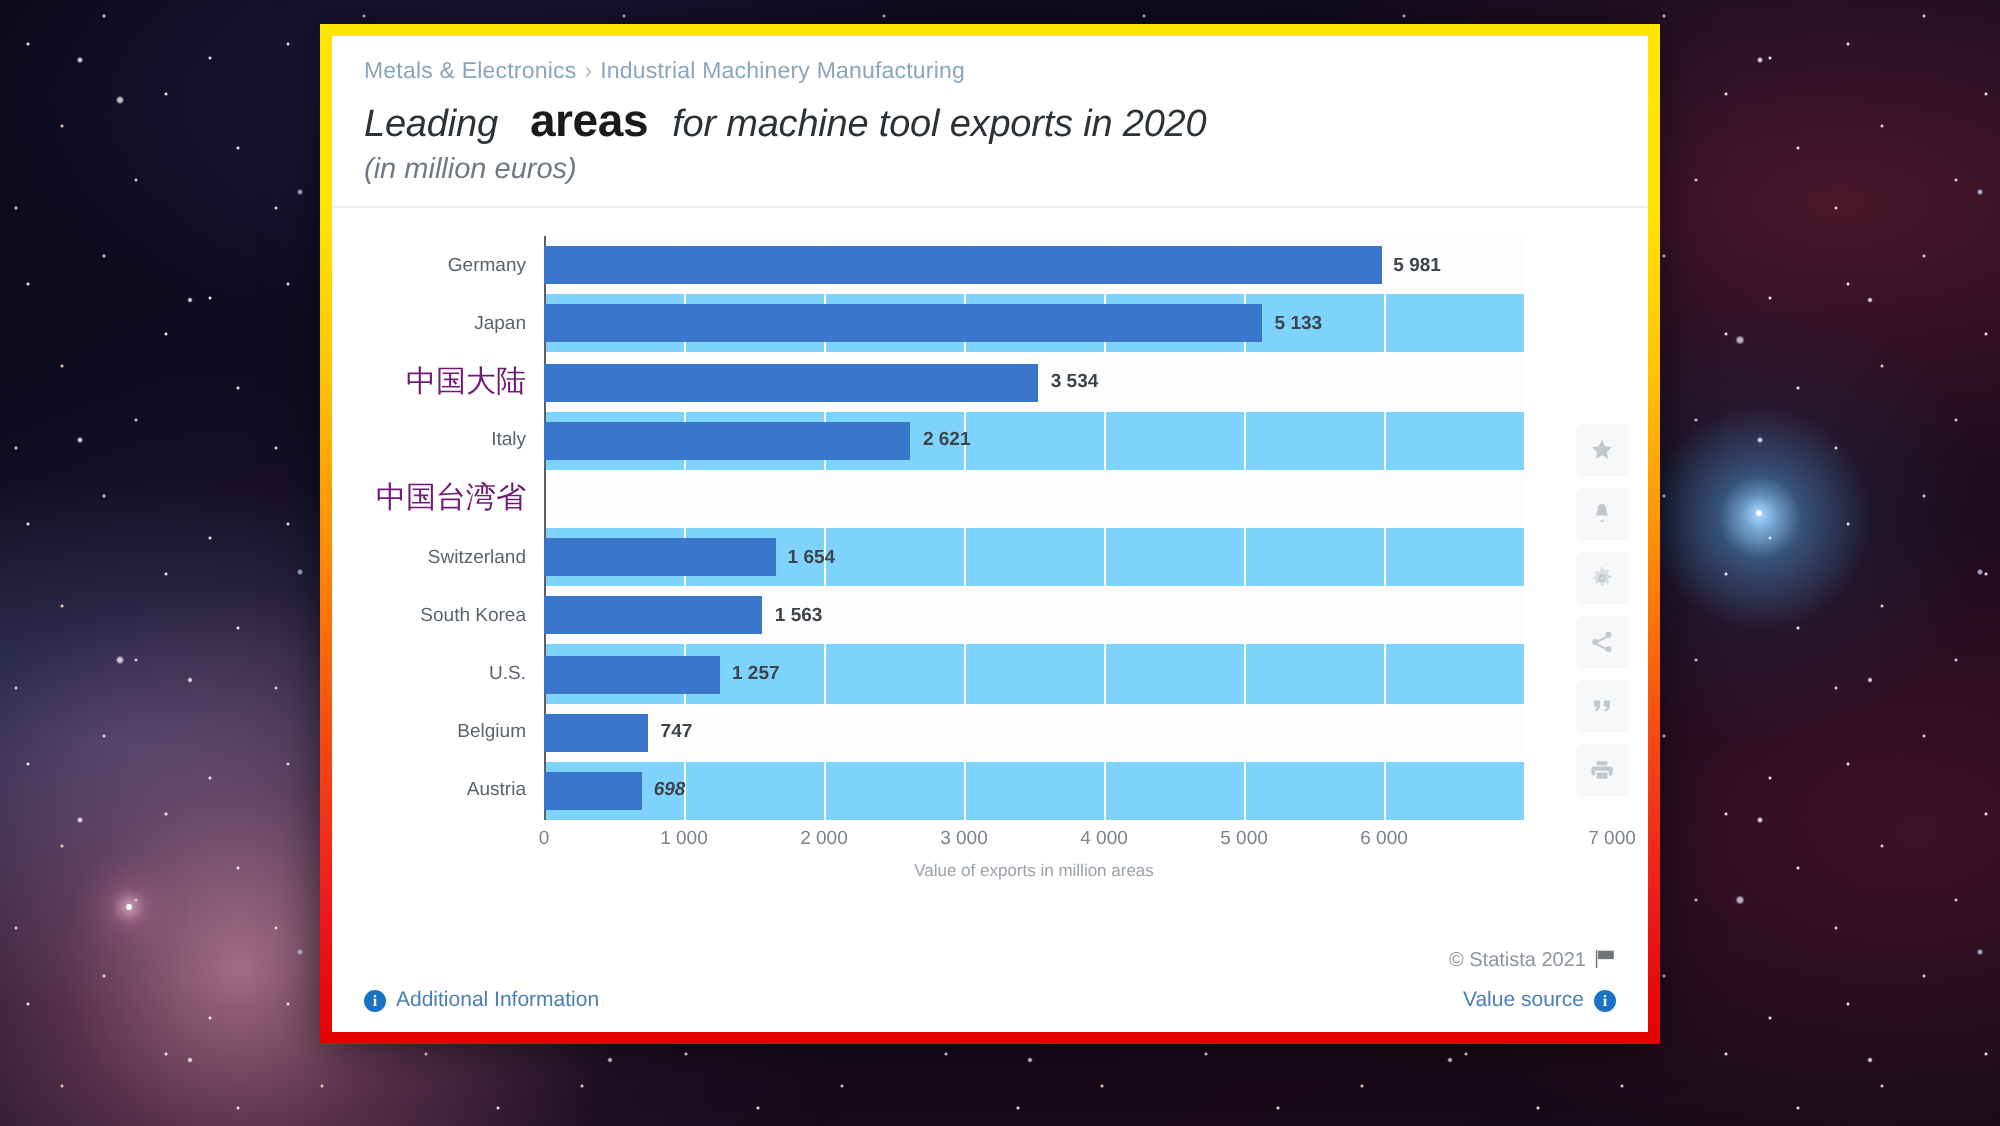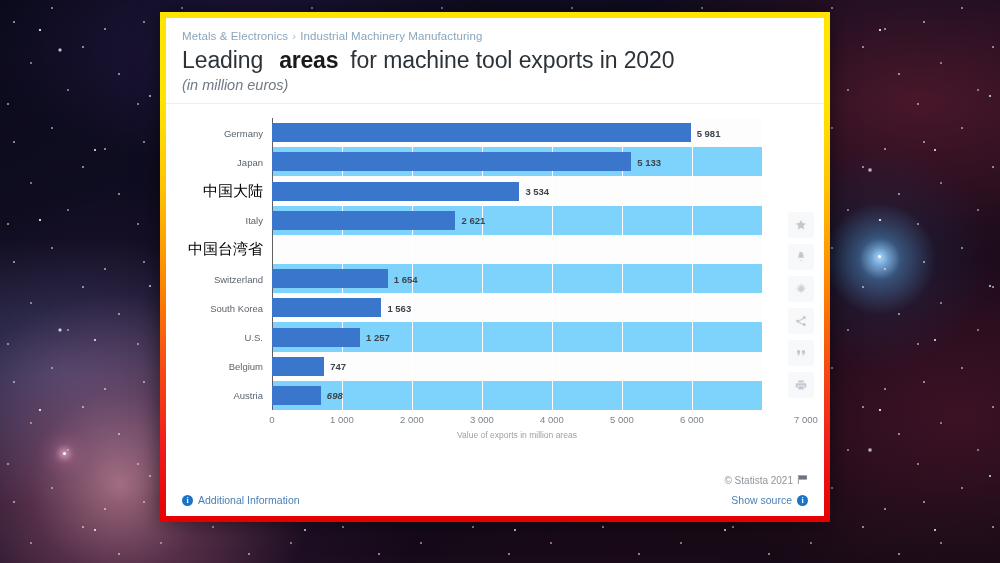--- a/index.html
+++ b/index.html
@@ -106,24 +106,25 @@
   .breadcrumb .sep { margin: 0 4px; color: #a9bdd0; }
 
   .title-line {
     display: flex;
     align-items: baseline;
     flex-wrap: nowrap;
     gap: 0;
     white-space: nowrap;
   }
   .title-word {
-    font-size: 23px;
+    font-size: 19px;
     color: #2c3338;
     font-weight: 400;
     letter-spacing: -0.1px;
+    font-style: italic;
   }
   .title-highlight {
     font-size: 23px;
     color: #1a1a1a;
     font-weight: 700;
     margin: 0 12px 0 16px;
     letter-spacing: -0.2px;
   }
   .subtitle {
     font-size: 14.5px;
@@ -165,21 +166,21 @@
     right: calc(100% + 9px);
     top: 50%;
     transform: translateY(-50%);
     font-size: 9.5px;
     color: #5a646d;
     white-space: nowrap;
     text-align: right;
   }
   .cat-label.cjk {
     font-size: 15px;
-    color: #000000;
+    color: #701a75;
     font-weight: 400;
     font-family: "DejaVu Sans", sans-serif;
   }
 
   .bar {
     height: 19px;
     background: #3b76cd;
     position: relative;
     z-index: 2;
   }
@@ -458,21 +459,21 @@
                 <path d="M2.2 0.4h8.6v4.6H2.2z"></path>
               </svg>
           </span>
         </div>
         <div class="footer-bottom">
           <a class="foot-link" href="#">
             <span class="info-dot">i</span>
             <span>Additional Information</span>
           </a>
           <a class="foot-link" href="#">
-            <span>Show source</span>
+            <span>Value source</span>
             <span class="info-dot">i</span>
           </a>
         </div>
       </div>
 
     </div>
   </div>
 </div>
 
 </body></html>

